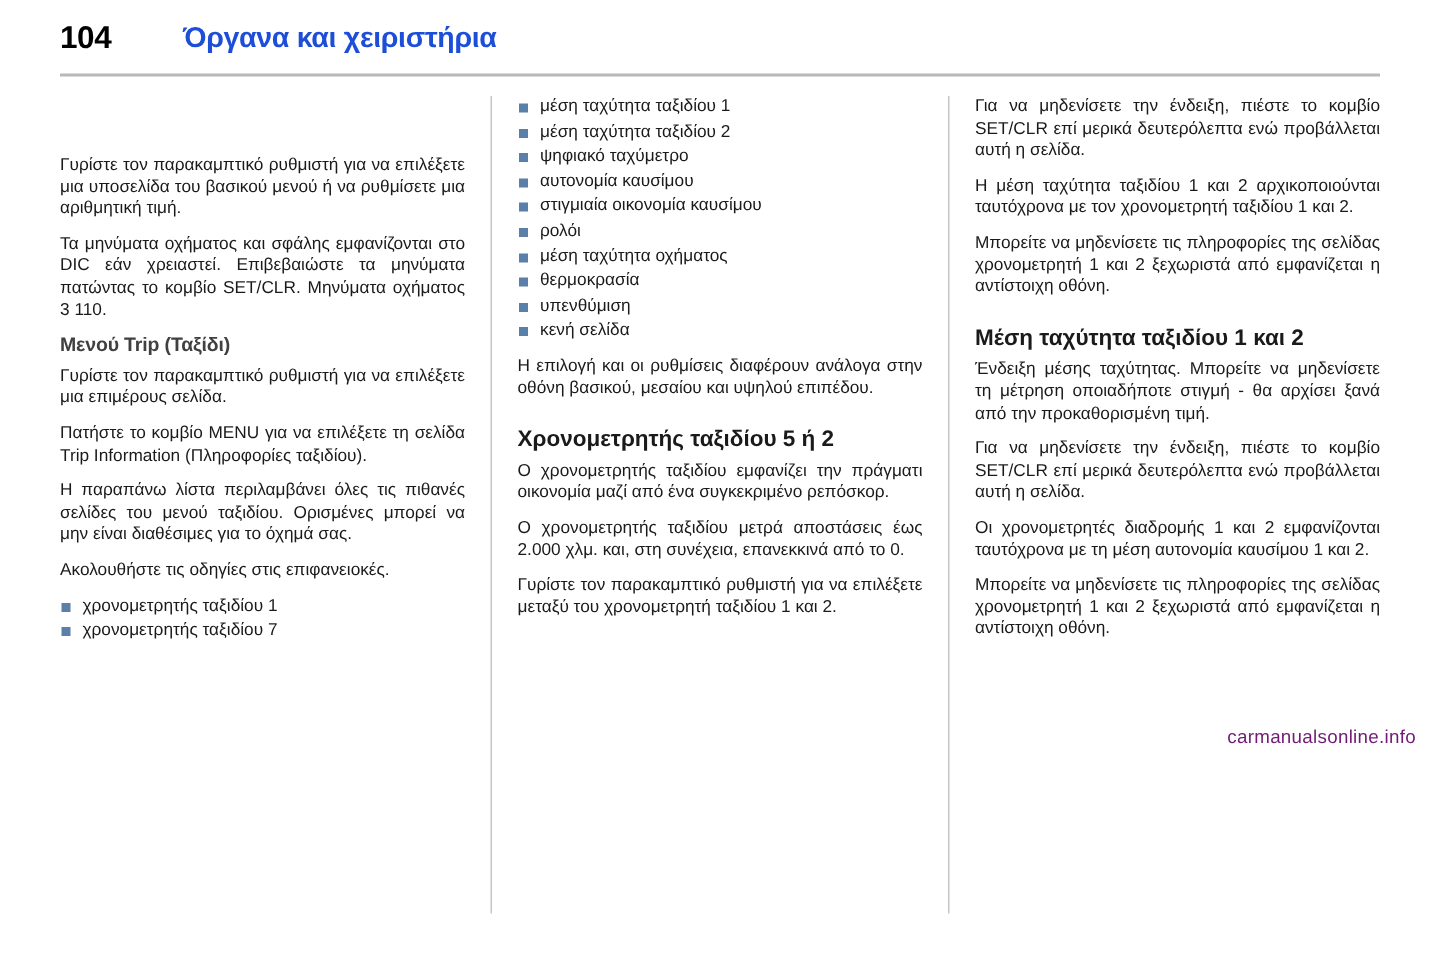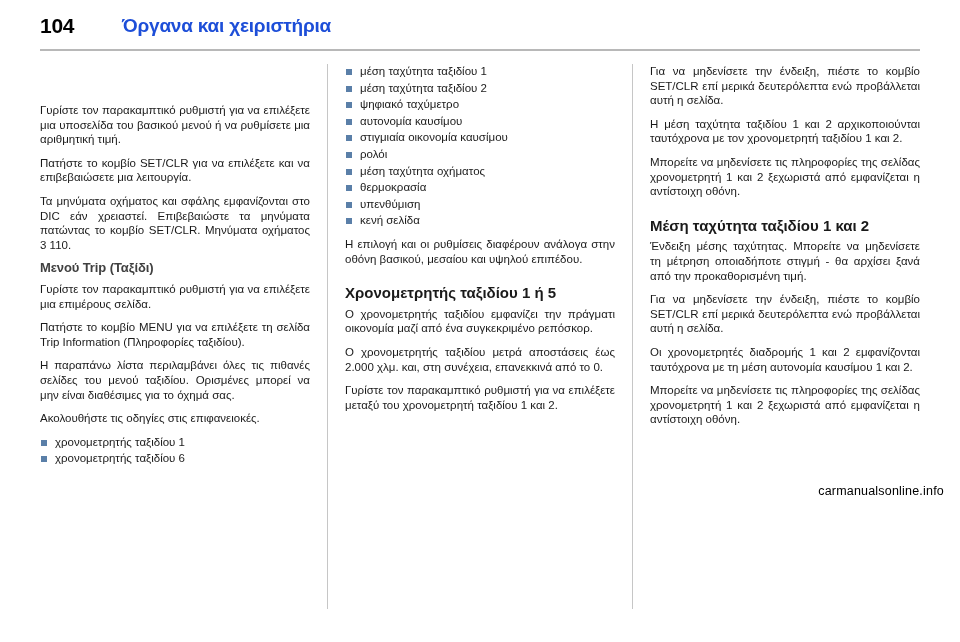--- a/index.html
+++ b/index.html
@@ -120,21 +120,21 @@
     width: 6px;
     height: 6px;
     background: #5a7fa8;
   }
   
   .footer {
     position: absolute;
     right: 16px;
     bottom: 8px;
     font-size: 12.5px;
-    color: #000000;
+    color: #701a75;
     letter-spacing: 0.2px;
   }
   .spacer { height: 5px; }
 </style>
 </head>
 <body>
 
 <div class="page">
 
   <div class="header">
@@ -143,49 +143,48 @@
     <div class="rule"></div>
   </div>
 
   <div class="cols">
 
     <div class="vrule vrule1"></div>
     <div class="vrule vrule2"></div>
 
     <div class="col col1">
       <p>Γυρίστε τον παρακαμπτικό ρυθμιστή για να επιλέξετε μια υποσελίδα του βασικού μενού ή να ρυθμίσετε μια αριθμητική τιμή.</p>
-      <p>Πατήστε το κομβίο SET/CLR για να επιλέξετε και να επιβεβαιώσετε μια λειτουργία.</p>
       <p>Τα μηνύματα οχήματος και σφάλης εμφανίζονται στο DIC εάν χρειαστεί. Επιβεβαιώστε τα μηνύματα πατώντας το κομβίο SET/CLR. Μηνύματα οχήματος 3 110.</p>
       <h3 class="sub">Μενού Trip (Ταξίδι)</h3>
       <p>Γυρίστε τον παρακαμπτικό ρυθμιστή για να επιλέξετε μια επιμέρους σελίδα.</p>
       <p>Πατήστε το κομβίο MENU για να επιλέξετε τη σελίδα Trip Information (Πληροφορίες ταξιδίου).</p>
       <p>Η παραπάνω λίστα περιλαμβάνει όλες τις πιθανές σελίδες του μενού ταξιδίου. Ορισμένες μπορεί να μην είναι διαθέσιμες για το όχημά σας.</p>
       <p>Ακολουθήστε τις οδηγίες στις επιφανειοκές.</p>
       <ul class="bullets">
         <li>χρονομετρητής ταξιδίου 1</li>
-        <li>χρονομετρητής ταξιδίου 6</li>
+        <li>χρονομετρητής ταξιδίου 7</li>
       </ul>
     </div>
 
     <div class="col col2">
       <ul class="bullets">
         <li>μέση ταχύτητα ταξιδίου 1</li>
         <li>μέση ταχύτητα ταξιδίου 2</li>
         <li>ψηφιακό ταχύμετρο</li>
         <li>αυτονομία καυσίμου</li>
         <li>στιγμιαία οικονομία καυσίμου</li>
         <li>ρολόι</li>
         <li>μέση ταχύτητα οχήματος</li>
         <li>θερμοκρασία</li>
         <li>υπενθύμιση</li>
         <li>κενή σελίδα</li>
       </ul>
       <p>Η επιλογή και οι ρυθμίσεις διαφέρουν ανάλογα στην οθόνη βασικού, μεσαίου και υψηλού επιπέδου.</p>
       <div class="spacer"></div>
-      <h3 class="subdark">Χρονομετρητής ταξιδίου 1 ή 5</h3>
+      <h3 class="subdark">Χρονομετρητής ταξιδίου 5 ή 2</h3>
       <p>Ο χρονομετρητής ταξιδίου εμφανίζει την πράγματι οικονομία μαζί από ένα συγκεκριμένο ρεπόσκορ.</p>
       <p>Ο χρονομετρητής ταξιδίου μετρά αποστάσεις έως 2.000 χλμ. και, στη συνέχεια, επανεκκινά από το 0.</p>
       <p>Γυρίστε τον παρακαμπτικό ρυθμιστή για να επιλέξετε μεταξύ του χρονομετρητή ταξιδίου 1 και 2.</p>
     </div>
 
     <div class="col col3">
       <p>Για να μηδενίσετε την ένδειξη, πιέστε το κομβίο SET/CLR επί μερικά δευτερόλεπτα ενώ προβάλλεται αυτή η σελίδα.</p>
       <p>Η μέση ταχύτητα ταξιδίου 1 και 2 αρχικοποιούνται ταυτόχρονα με τον χρονομετρητή ταξιδίου 1 και 2.</p>
       <p>Μπορείτε να μηδενίσετε τις πληροφορίες της σελίδας χρονομετρητή 1 και 2 ξεχωριστά από εμφανίζεται η αντίστοιχη οθόνη.</p>
       <div class="spacer"></div>

